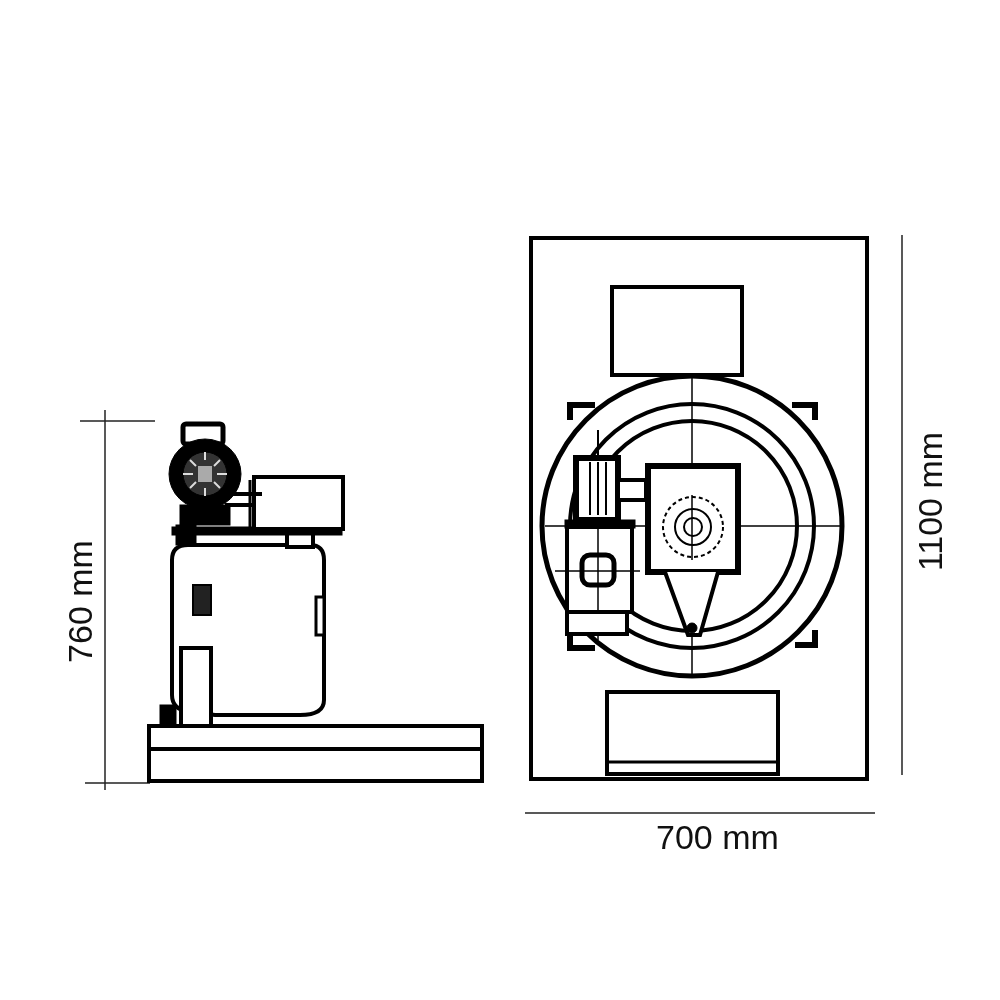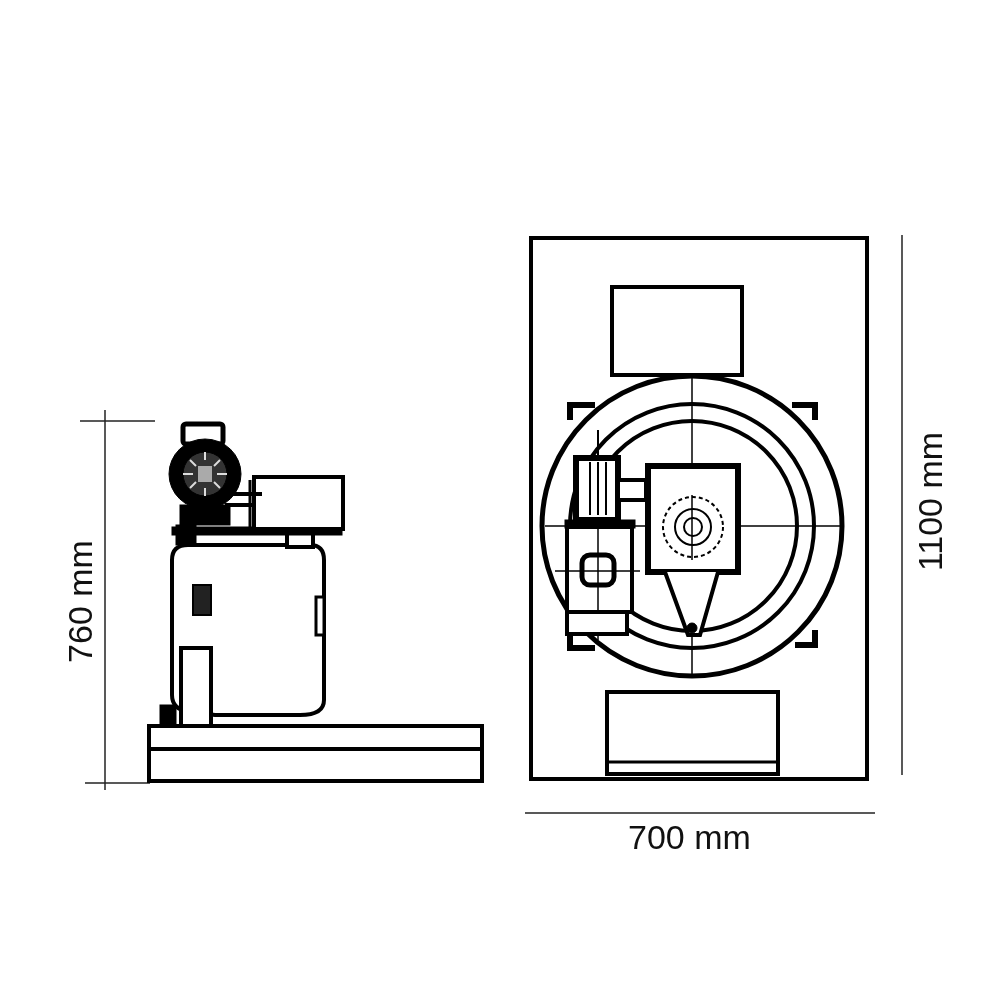--- a/index.html
+++ b/index.html
@@ -115,13 +115,13 @@
     </g>
 
     <g stroke="#222" stroke-width="1.5">
       <line x1="525" y1="813" x2="875" y2="813"></line>
     </g>
   </g>
 </svg>
 
 <div class="dim-label rot-left" style="left: 0px; top: 582px; width: 160px; text-align:center;">760 mm</div>
 <div class="dim-label rot-left" style="left: 845px; top: 482px; width: 170px; text-align:center;">1100 mm</div>
-<div class="dim-label" style="left: 628px; top: 818px;">700 mm</div>
+<div class="dim-label" style="left: 656px; top: 818px;">700 mm</div>
 
 </body></html>

